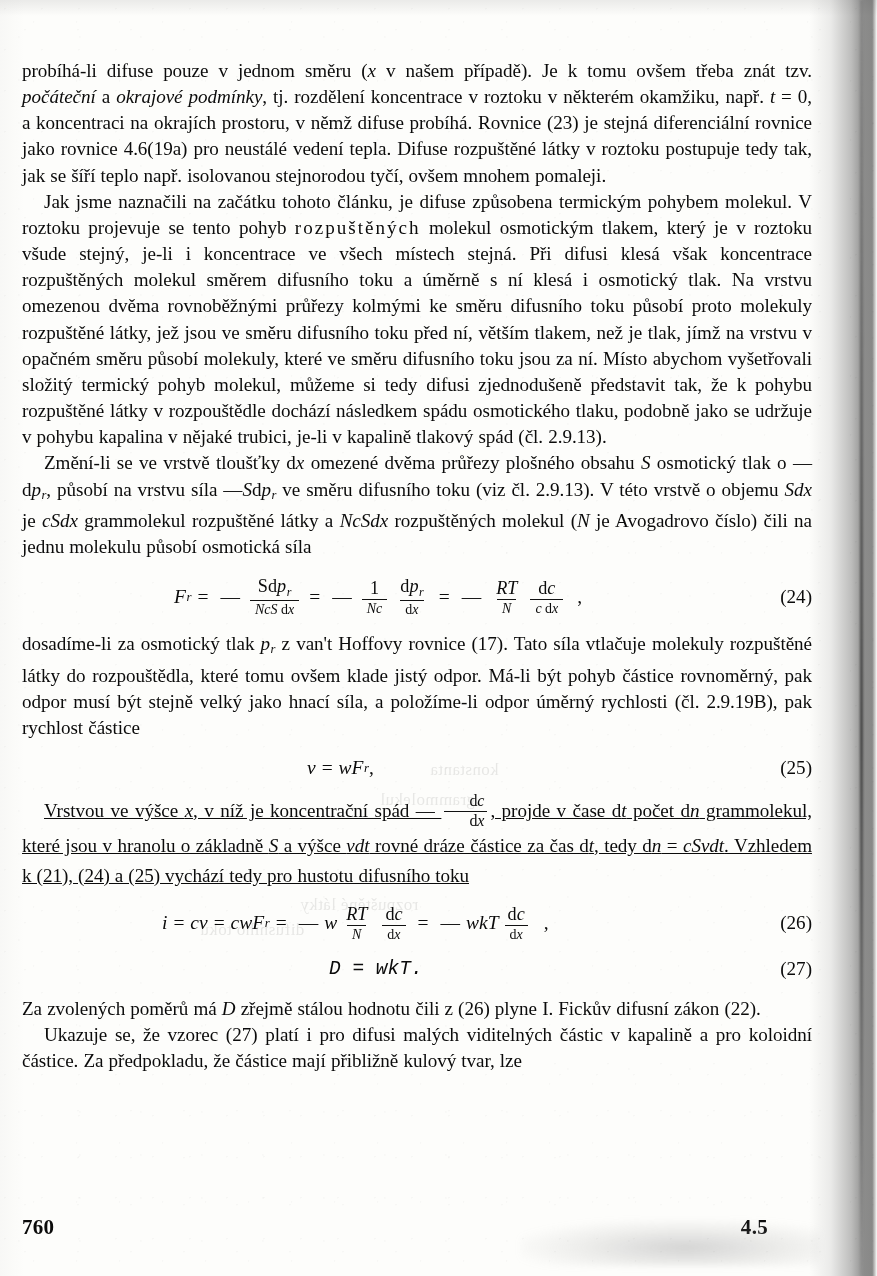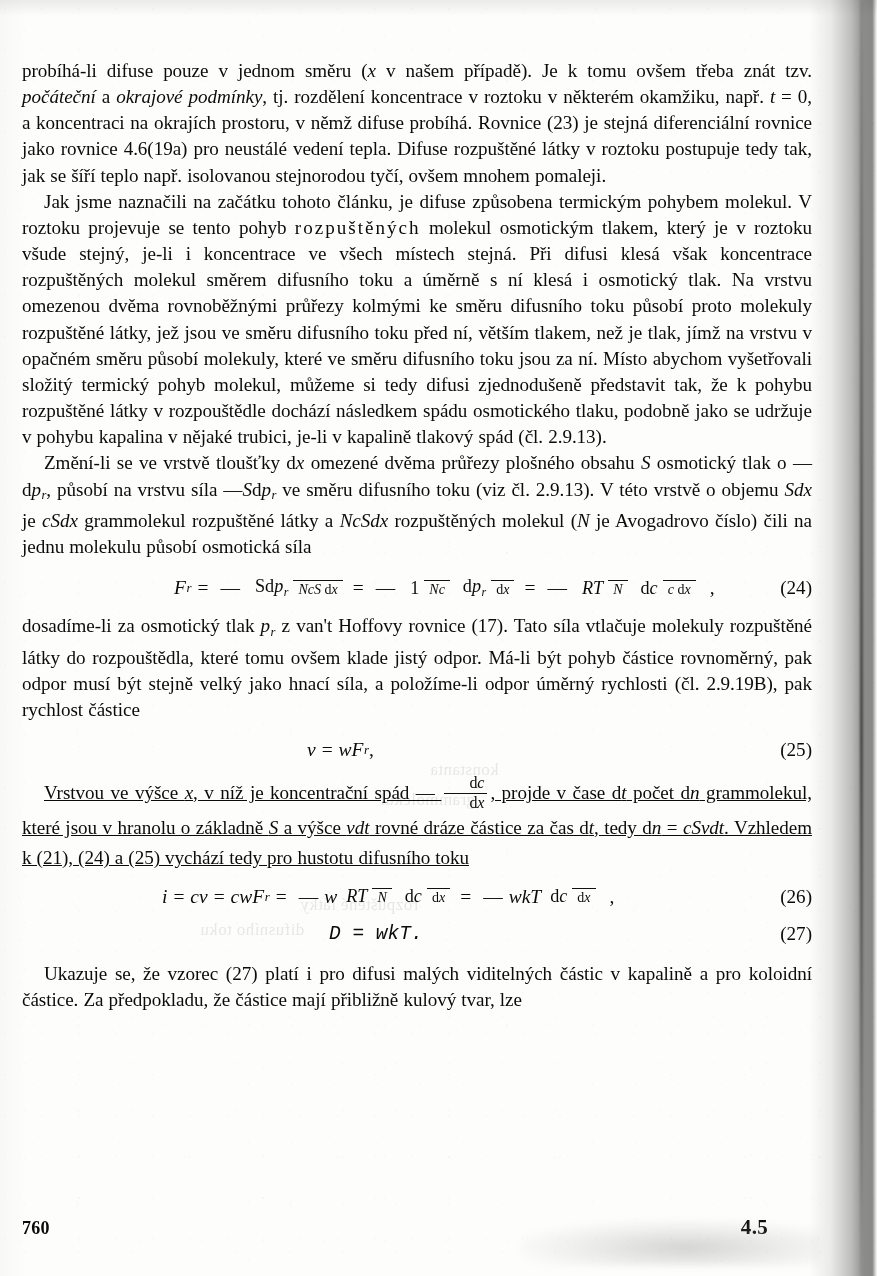--- a/index.html
+++ b/index.html
@@ -124,21 +124,21 @@
     position: absolute;
     right: 0;
     top: 50%;
     transform: translateY(-50%);
     font-size: 19.1px;
   }
   .mi { font-style: italic; }
   .mo { margin: 0 6px; }
   .frac {
     display: inline-flex;
-    flex-direction: row;
+    flex-direction: column;
     align-items: center;
     vertical-align: middle;
     margin: 0 4px;
     line-height: 1.12;
   }
   .frac .num { padding: 0 5px 1px 5px; font-size: 18.2px; }
   .frac .den { padding: 1px 5px 0 5px; font-size: 14px; border-top: 1.6px solid #111; }
   .sub {
     font-size: 0.66em;
     vertical-align: -0.28em;
@@ -177,21 +177,21 @@
   #footer {
     position: absolute;
     left: 22px;
     bottom: 36px;
     width: 790px;
     display: flex;
     justify-content: space-between;
     align-items: baseline;
   }
   #page-number-left {
-    font-size: 18px;
+    font-size: 21px;
     font-weight: 700;
     letter-spacing: 0.3px;
   }
   #section-number-right {
     font-size: 21px;
     font-weight: 700;
     letter-spacing: 0.3px;
     margin-right: 44px;
   }
 
@@ -320,20 +320,21 @@
 
     <div class="eqblock c27">
       <div class="eqrow">
         <div class="eqbody eq-pad-27">
           <span class="mi">D = wkT.</span>
         </div>
         <span class="eqnum">(27)</span>
       </div>
     </div>
 
+    <p class="para"><span>Za zvolených poměrů má </span><i>D</i><span> zřejmě stálou hodnotu čili z (26) plyne I. Fickův difusní zákon (22).</span></p>
 
     <p class="para indent"><span>Ukazuje se, že vzorec (27) platí i pro difusi malých viditelných částic v kapalině a pro koloidní částice. Za předpokladu, že částice mají přibližně kulový tvar, lze</span></p>
 
   </div>
 
   <div id="footer">
     <span id="page-number-left">760</span>
     <span id="section-number-right">4.5</span>
   </div>
 

